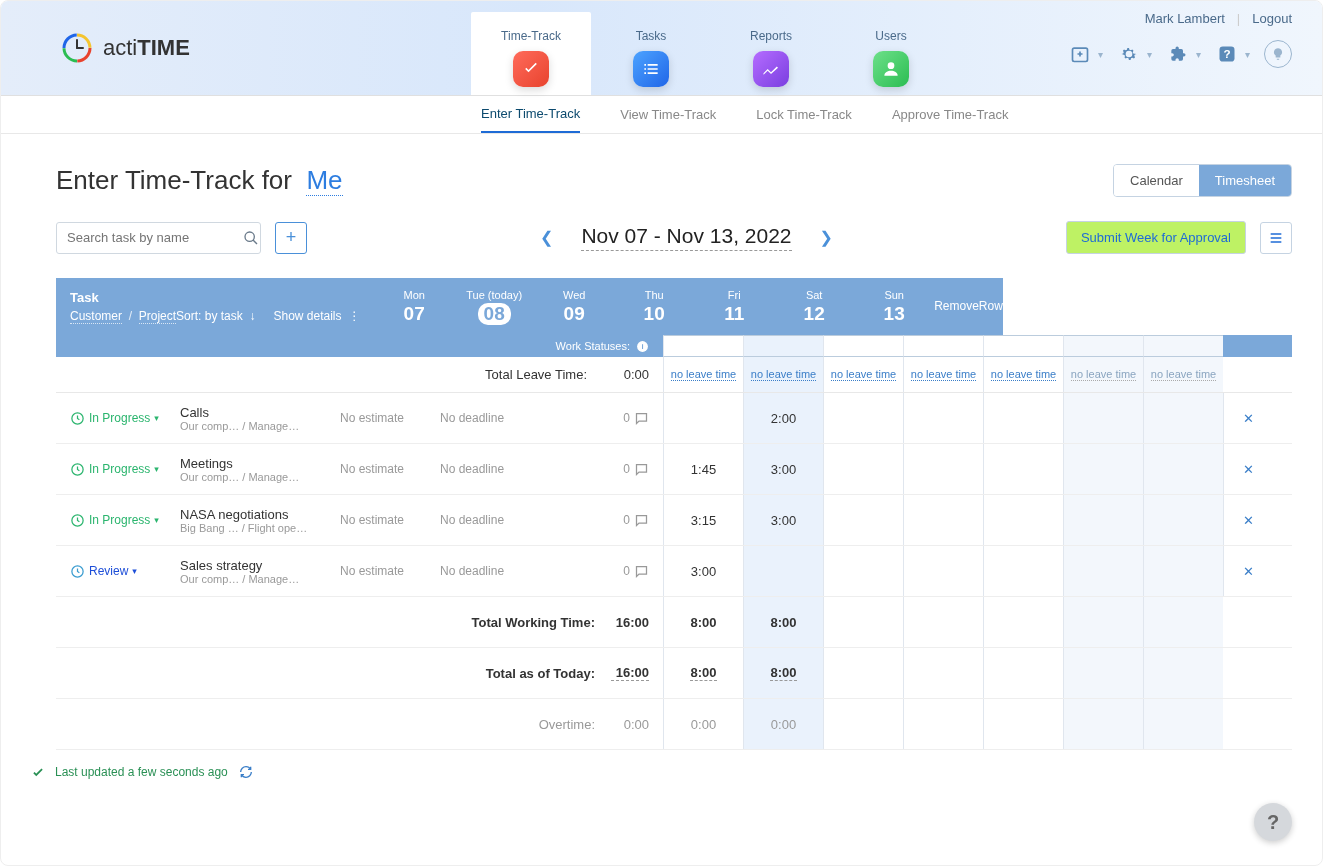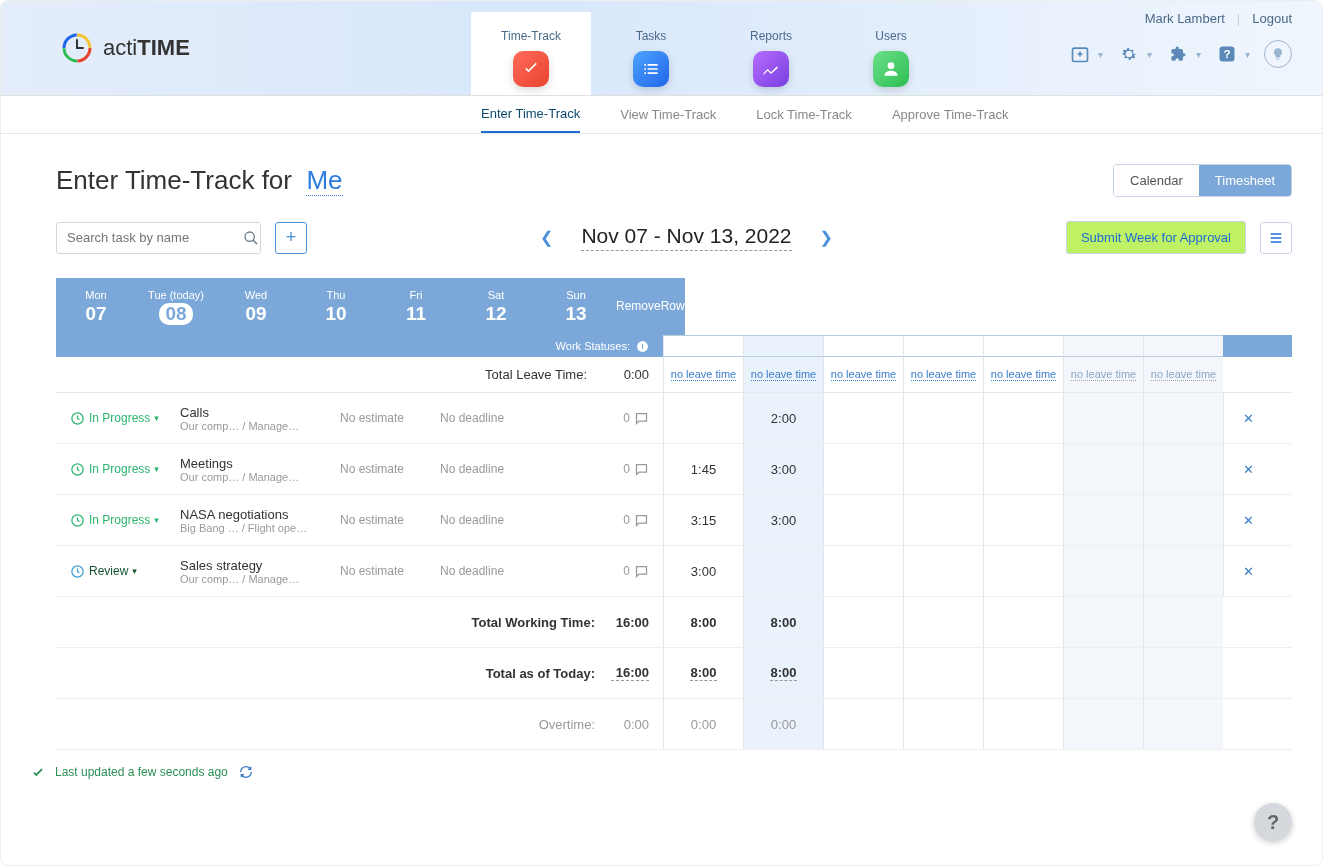--- a/index.html
+++ b/index.html
@@ -82,21 +82,21 @@
 .leave-day span { border-bottom: 1px dotted #3a7ec8; }
 .leave-day.today { background: #eaf2fc; }
 .leave-day.weekend { background: #f3f7fc; color: #8aa5c0; }
 .leave-day.weekend span { border-bottom: 1px dotted #aaa; }
 .leave-remove { width: 50px; }
 
 .task-row { height: 51px; display: flex; border-bottom: 1px solid #eee; }
 .task-cell { width: 607px; display: flex; align-items: center; padding: 0 14px; gap: 10px; }
 .status-badge { display: flex; align-items: center; gap: 4px; font-size: 12px; cursor: pointer; width: 100px; }
 .status-badge.green { color: #2bb56e; }
-.status-badge.blue { color: #14532d; }
+.status-badge.blue { color: #1d4ed8; }
 .clock-icon { width: 15px; height: 15px; }
 .task-info { width: 150px; overflow: hidden; }
 .task-name { font-size: 13px; color: #333; white-space: nowrap; overflow: hidden; text-overflow: ellipsis; }
 .task-path { font-size: 11px; color: #999; white-space: nowrap; overflow: hidden; text-overflow: ellipsis; }
 .est { width: 90px; font-size: 12px; color: #999; }
 .deadline { width: 100px; font-size: 12px; color: #999; }
 .comments { display: flex; align-items: center; gap: 4px; color: #999; font-size: 12px; margin-left: auto; cursor: pointer; }
 .day-cell { width: 80px; display: flex; align-items: center; justify-content: center; font-size: 13px; color: #333; border-left: 1px solid #e0e6ee; cursor: pointer; }
 .day-cell.today { background: #eaf2fc; }
 .day-cell.weekend { background: #f3f7fc; }
@@ -248,20 +248,34 @@
       <button class="menu-btn">
           <svg width="16" height="16" viewBox="0 0 24 24" fill="none" stroke="currentColor" stroke-width="2">
             <line x1="4" y1="6" x2="20" y2="6"></line>
             <line x1="4" y1="12" x2="20" y2="12"></line>
             <line x1="4" y1="18" x2="20" y2="18"></line>
           </svg>
         </button>
     </div>
 
     <div style="display:flex;">
+      <div class="thead task">
+        <div><span class="t1">Task</span></div>
+        <div class="row2">
+          <div>
+            <span class="t2">Customer</span>
+            <span style="opacity:.8;">&nbsp;/&nbsp;</span>
+            <span class="t2">Project</span>
+          </div>
+          <div class="sortshow">
+            <span><span>Sort: by task</span>&nbsp;&nbsp;↓</span>
+            <span><span>Show details</span>&nbsp;&nbsp;⋮</span>
+          </div>
+        </div>
+      </div>
       <div id="day-headers" style="display:flex;">
           <div class="thead day" style="width: 80px;">
             <span class="dname">Mon</span>
             <span class="dnum">07</span>
           </div>
           <div class="thead day today" style="width: 80px;">
             <span class="dname">Tue (today)</span>
             <span class="dnum">08</span>
           </div>
           <div class="thead day" style="width: 80px;">

